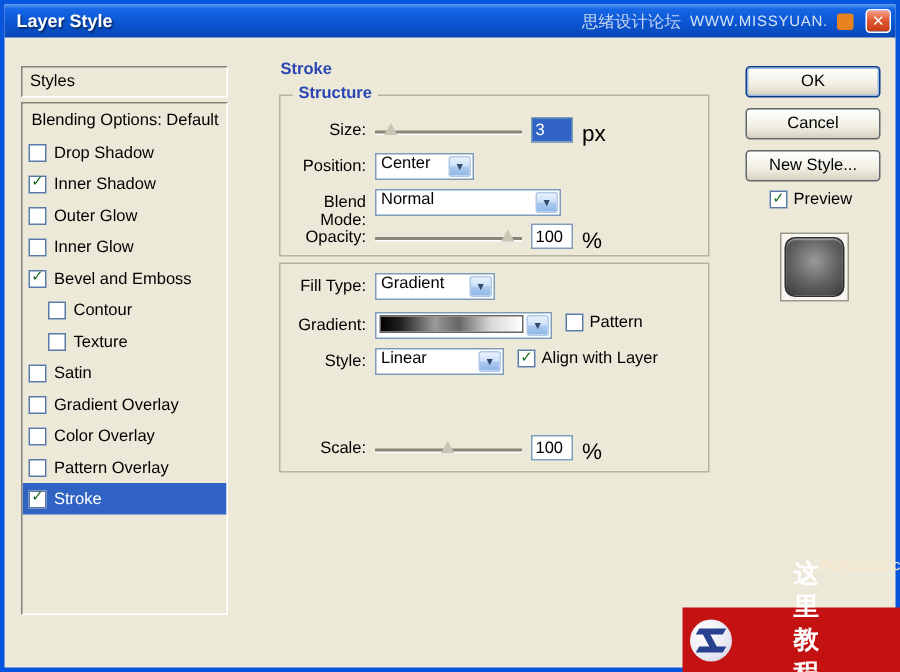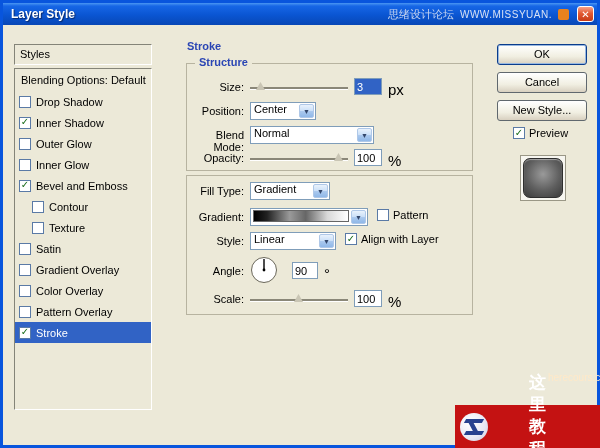--- a/index.html
+++ b/index.html
@@ -285,32 +285,20 @@
           </span>
       </span>
       <span class="cbwrap" style="left:158px">
         <span class="cb" data-checked="true">
             <span class="mark">✓</span>
           </span>
         <span>Align with Layer</span>
       </span>
     </div>
 
-    <div class="frow" style="top:80px;height:30px">
-      <span class="flabel" style="top:9px">Angle:</span>
-      <span class="dial">
-        <svg width="28" height="28" viewBox="0 0 28 28">
-          <circle cx="14" cy="14" r="12.5" fill="#ffffff" stroke="#6A675A"></circle>
-          <line x1="14" y1="14" x2="14" y2="3" stroke="#000000" stroke-width="1.4"></line>
-          <circle cx="14" cy="14" r="1.4" fill="#000000"></circle>
-        </svg>
-      </span>
-      <input class="num" style="left: 105px; top: 6px; width: 26px;" value="90">
-      <span class="unit" style="left:137px;top:9px">°</span>
-    </div>
 
     <div class="frow" style="top:114px">
       <span class="flabel">Scale:</span>
       <span class="slider" style="left:63px;width:98px">
         <span class="track"></span>
         <span class="thumb" style="left:44px"></span>
       </span>
       <input class="num" style="left: 167px;" value="100">
       <span class="unit" style="left:201px">%</span>
     </div>

